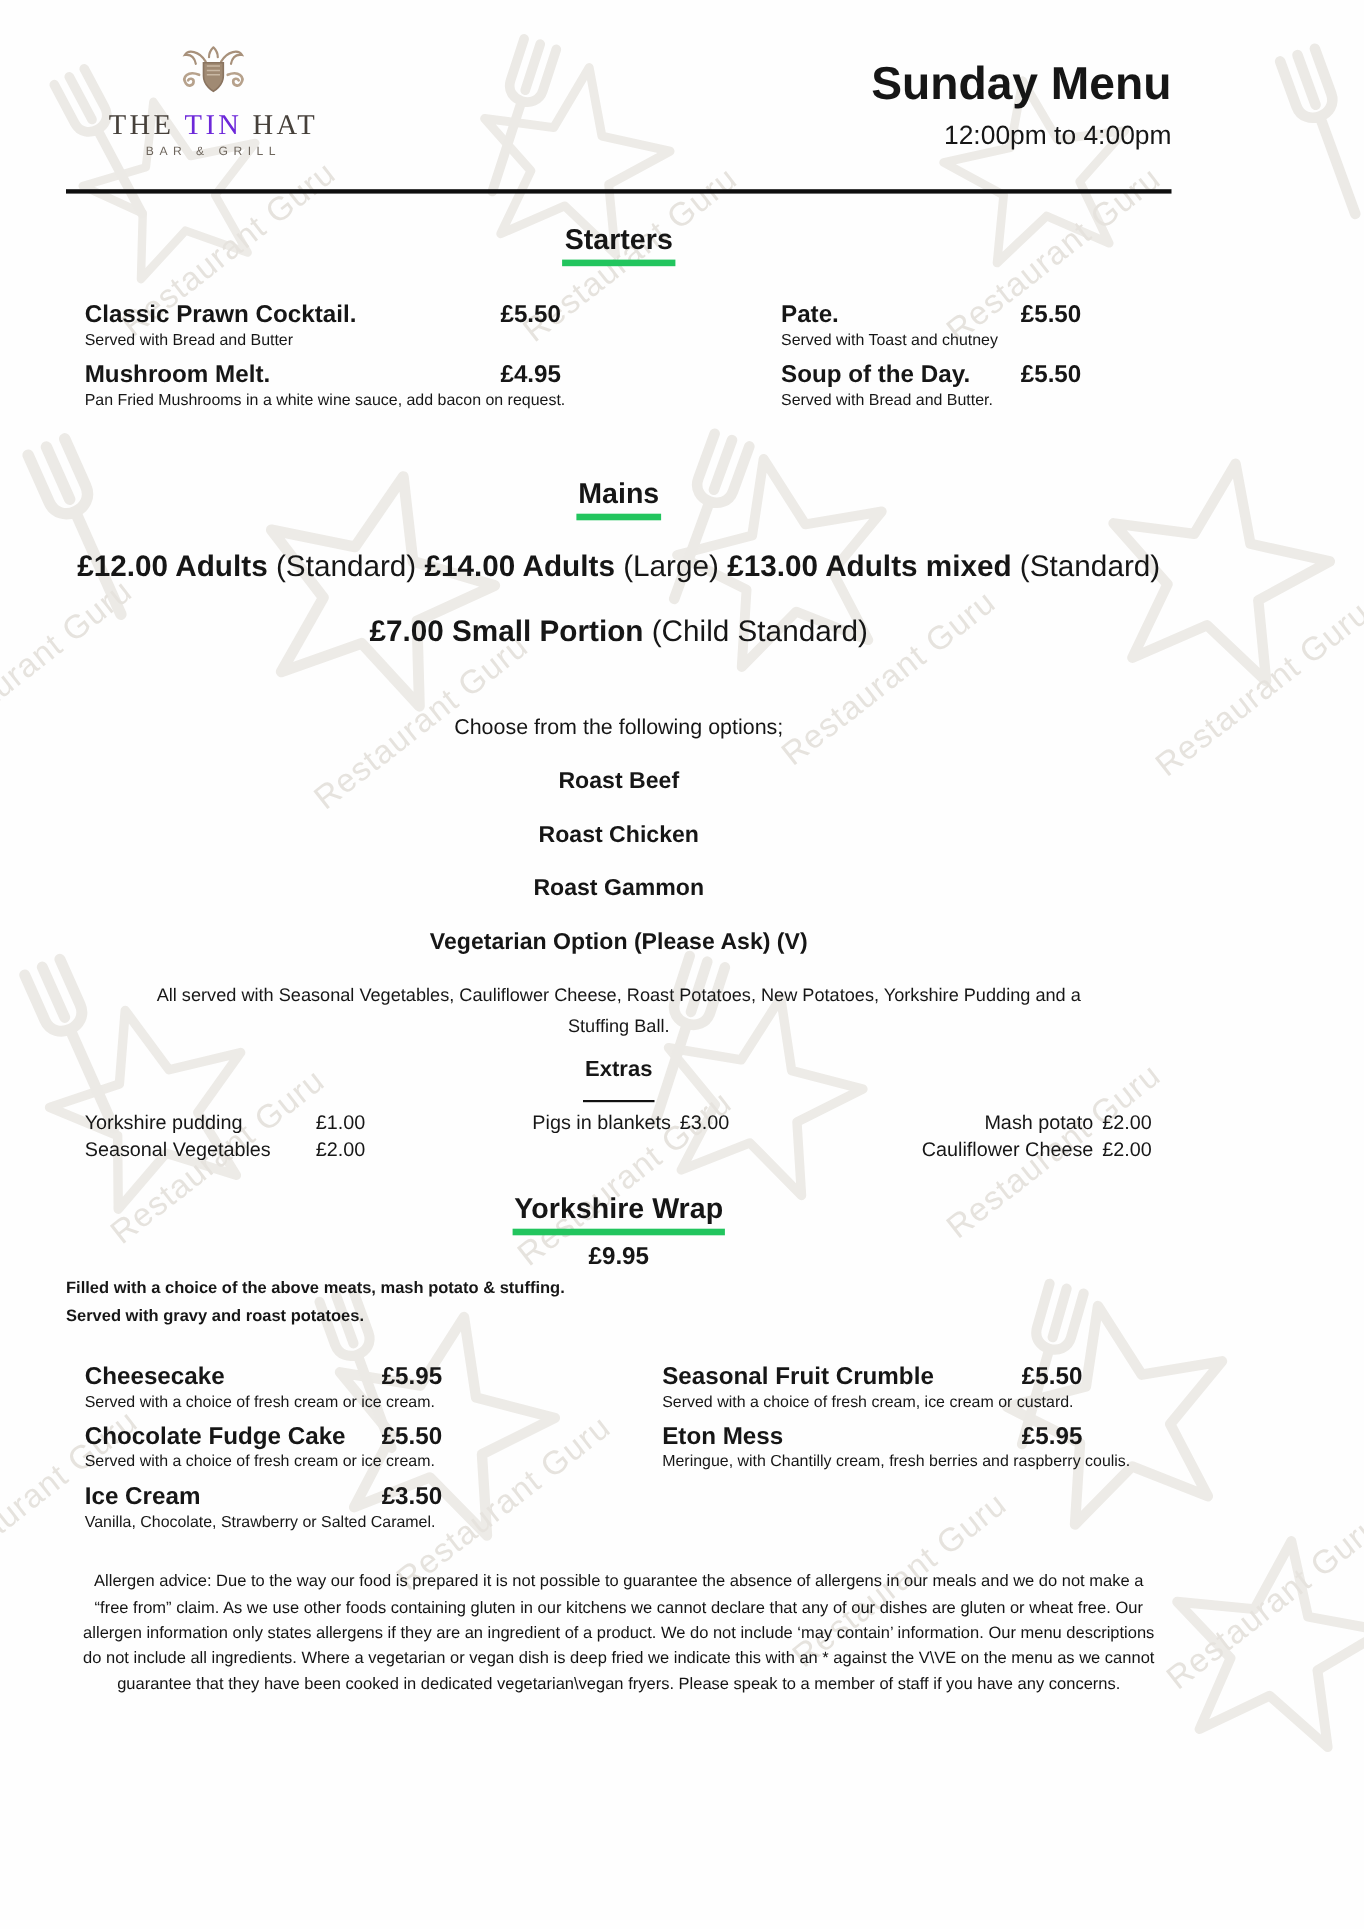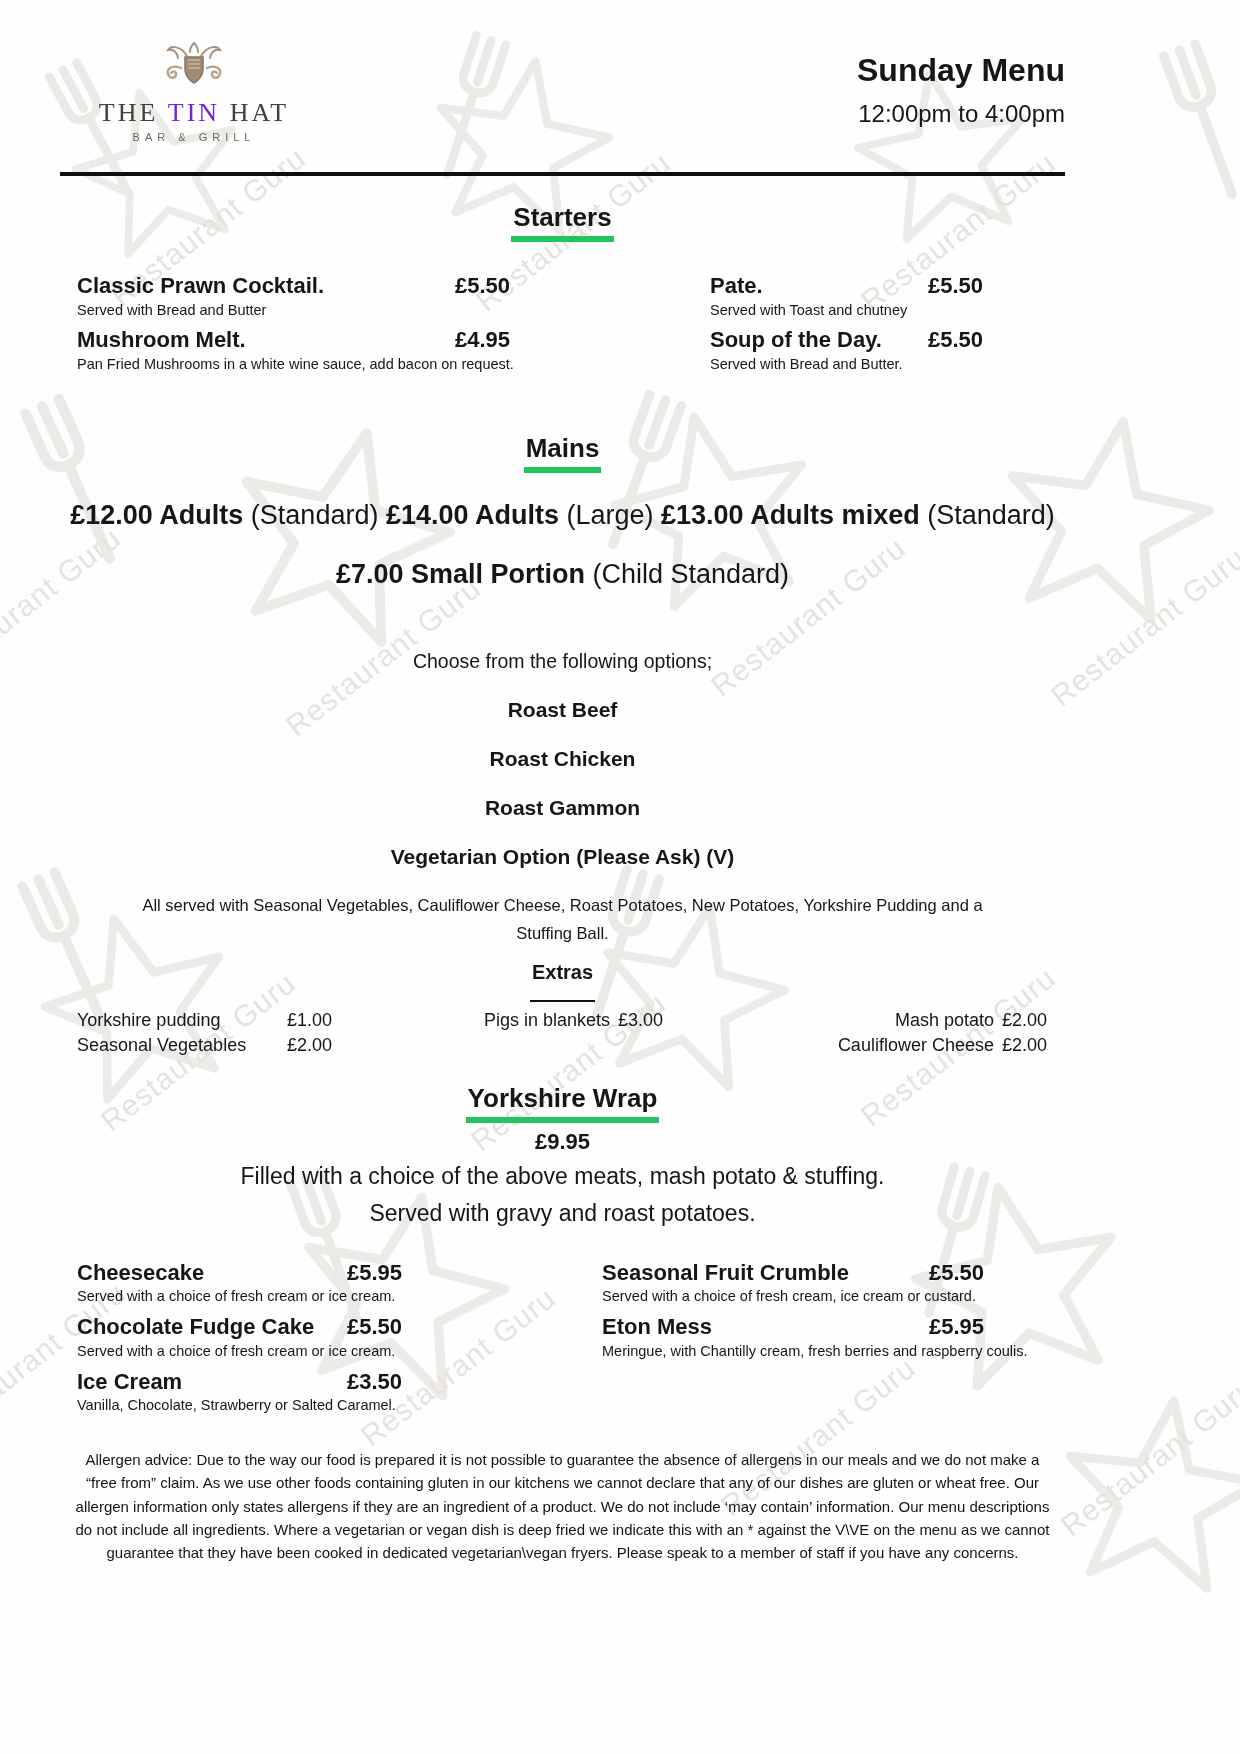--- a/index.html
+++ b/index.html
@@ -13,21 +13,21 @@
   
   .content{position:relative;z-index:1;padding:42px 175px 0 60px;}
 
   
   .header{display:flex;justify-content:space-between;align-items:flex-start;height:104px;}
   .logo{margin-left:34px;text-align:center;width:200px;}
   .logo-name{font-family:"Liberation Serif",serif;font-size:26px;letter-spacing:3px;color:#46403a;margin-top:2px;}
   .logo-name .mid{color:#6d28d9;}
   .logo-sub{font-size:11px;letter-spacing:5px;color:#6e665d;margin-top:3px;}
   .title-block{text-align:right;padding-top:12px;}
-  .menu-title{font-size:32px;font-weight:700;line-height:1.05;text-align:center;}
+  .menu-title{font-size:42px;font-weight:700;line-height:1.05;text-align:center;}
   .menu-hours{font-size:24px;margin-top:12px;}
   .rule{border:none;border-top:4px solid #0f0f0f;margin:26px 0 0 0;}
 
   
   .sec-head{text-align:center;margin-top:26px;font-size:26px;font-weight:700;}
   .sec-head span{display:inline-block;border-bottom:6px solid #22c55e;padding:0 2px 3px 2px;}
 
   
   .cols{display:flex;align-items:flex-start;margin-top:30px;}
   .item-row{display:flex;justify-content:space-between;align-items:baseline;font-size:22px;font-weight:700;line-height:1.25;}
@@ -51,21 +51,21 @@
   .ex-col1{width:255px;margin-left:17px;}
   .ex-col1 .ex-row{justify-content:space-between;}
   .ex-col2{flex:1;}
   .ex-col2 .ex-row{justify-content:center;gap:8px;}
   .ex-col3{width:232px;margin-right:18px;}
   .ex-col3 .ex-row{justify-content:flex-end;gap:8px;}
 
   
   .yw-head{margin-top:26px;}
   .yw-price{text-align:center;font-size:22px;font-weight:700;margin-top:6px;}
-  .yw-line{text-align:center;font-size:23px;margin-top:6px;line-height:1.35;}
+  .yw-line{font-size:15px;margin-top:6px;line-height:1.35;font-weight:bold;}
 
   
   .desserts-head{margin-top:30px;}
   .ds-left{width:325px;margin-left:17px;}
   .ds-right{width:382px;margin-left:200px;}
 
   
   .allergen{margin-top:26px;font-size:15px;text-align:center;line-height:1.55;padding:0 12px;color:#131313;}
 </style>
 </head>

